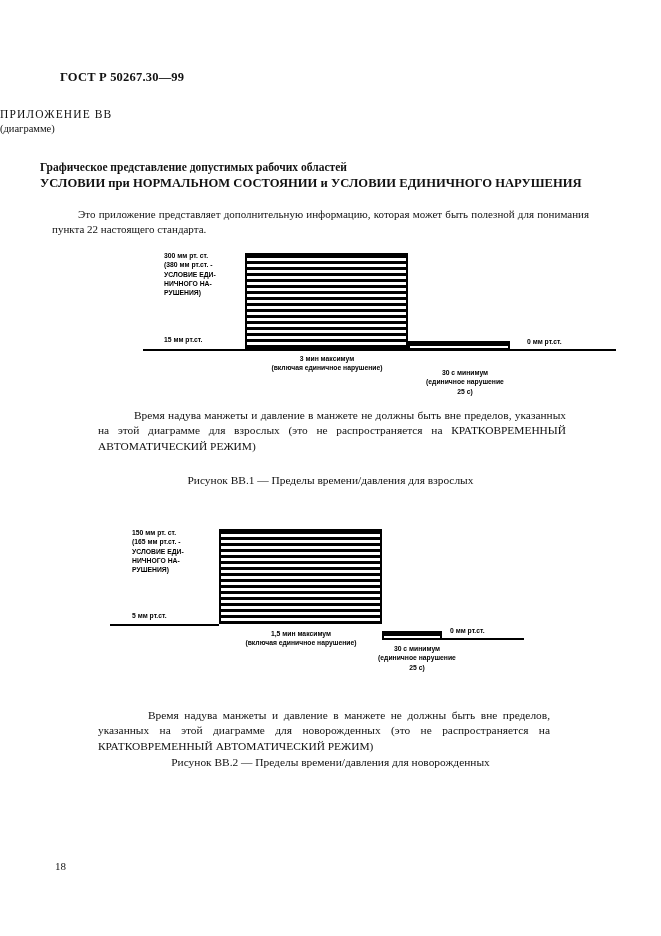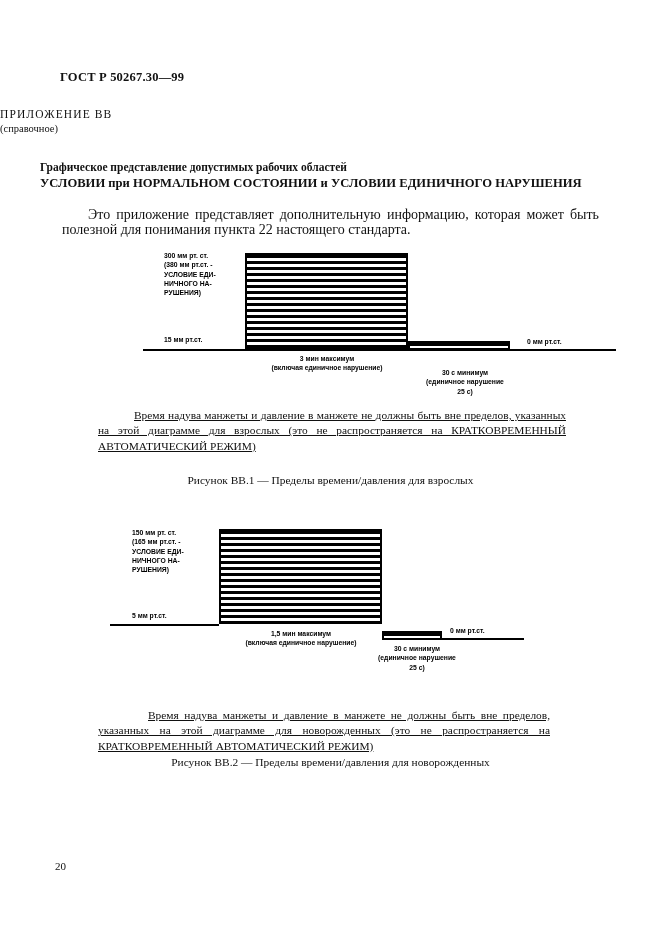--- a/index.html
+++ b/index.html
@@ -69,24 +69,24 @@
   .heading-line2 {
     font-weight: bold;
     font-size: 12.6px;
     margin-top: 3px;
     font-family: "Liberation Serif", serif;
   }
 
   
   .intro {
     position: absolute;
-    left: 62px;
+    left: 52px;
     top: 199px;
     width: 537px;
-    font-size: 14px;
+    font-size: 11px;
     line-height: 15.4px;
     text-align: justify;
     text-indent: 26px;
     font-family: "Liberation Serif", serif;
   }
 
   
   .figure {
     position: absolute;
     left: 0;
@@ -153,21 +153,20 @@
     text-align: center;
     transform-origin: center top;
   }
 
   
   .fig-note {
     position: absolute;
     font-size: 11.4px;
     line-height: 15.4px;
     font-family: "Liberation Serif", serif;
-    text-decoration: underline;
   }
   .fig-note-1 {
     left: 98px;
     top: 400px;
     width: 468px;
     text-align: justify;
     text-indent: 36px;
   }
   .fig-note-2 {
     left: 98px;
@@ -198,21 +197,21 @@
 </style>
 </head>
 <body>
 
 <div class="page">
 
   <div class="std-header">ГОСТ Р 50267.30—99</div>
 
   <div class="annex-block">
     <div class="annex-title">ПРИЛОЖЕНИЕ ВВ</div>
-    <div class="annex-sub">(справочное)</div>
+    <div class="annex-sub">(диаграмме)</div>
   </div>
 
   <div class="heading-block">
     <div class="heading-line1">Графическое представление допустимых рабочих областей</div>
     <div class="heading-line2">УСЛОВИИ при НОРМАЛЬНОМ СОСТОЯНИИ и УСЛОВИИ ЕДИНИЧНОГО НАРУШЕНИЯ</div>
   </div>
 
   <div class="intro">Это приложение представляет дополнительную информацию, которая может быть полезной для понимания пункта 22 настоящего стандарта.</div>
 
   <div class="figure fig1">
@@ -274,15 +273,15 @@
       <div class="dlabel center" style="left:364px; top:123px; width:106px; text-align:center;">30 с минимум
 (единичное нарушение
 25 с)</div>
 
     </div>
   </div>
 
   <div class="fig-note fig-note-2">Время надува манжеты и давление в манжете не должны быть вне пределов, указанных на этой диаграмме для новорожденных (это не распространяется на КРАТКОВРЕМЕННЫЙ АВТОМАТИЧЕСКИЙ РЕЖИМ)</div>
   <div class="fig-caption fig-caption-2">Рисунок ВВ.2 — Пределы времени/давления для новорожденных</div>
 
-  <div class="page-number">20</div>
+  <div class="page-number">18</div>
 
 </div>
 
 </body></html>

